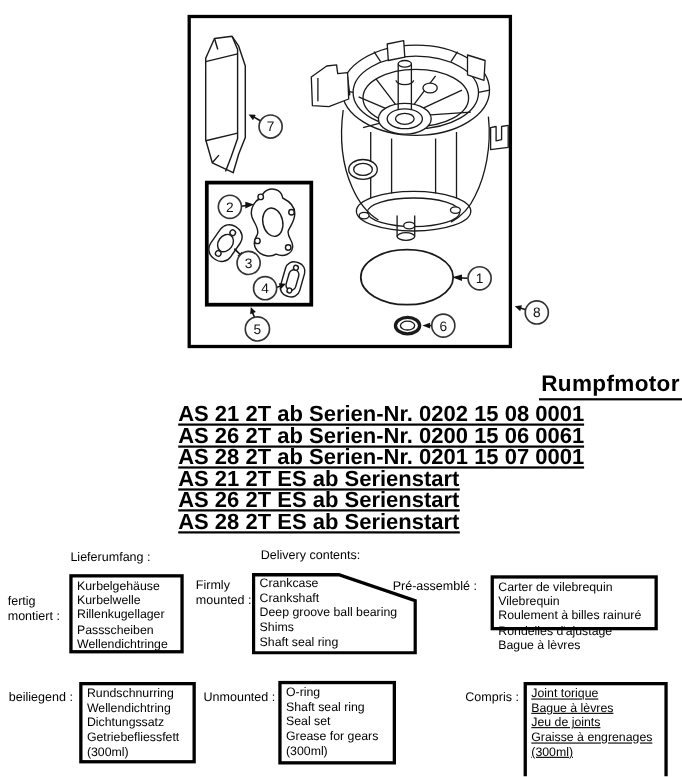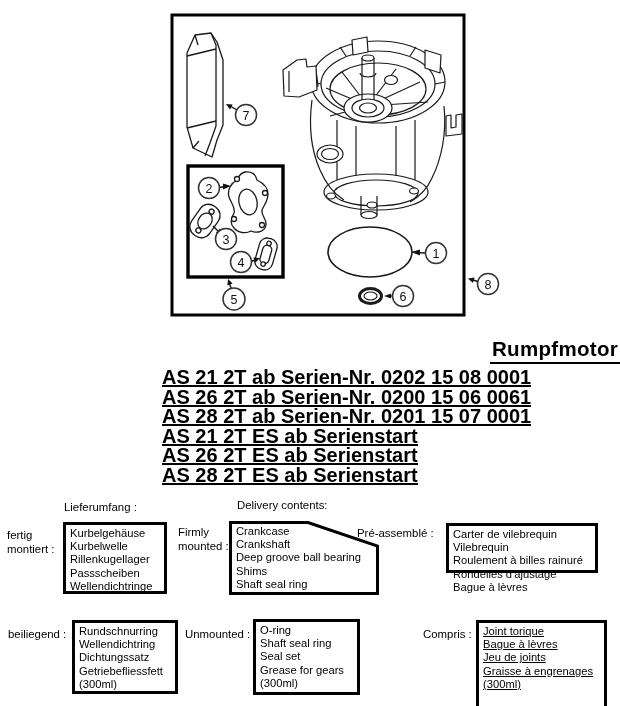--- a/index.html
+++ b/index.html
@@ -169,21 +169,21 @@
     <div class="serial-line"><span>AS 26 2T ab Serien-Nr. 0200 15 06 0061</span></div>
     <div class="serial-line"><span>AS 28 2T ab Serien-Nr. 0201 15 07 0001</span></div>
     <div class="serial-line"><span>AS 21 2T ES ab Serienstart</span></div>
     <div class="serial-line"><span>AS 26 2T ES ab Serienstart</span></div>
     <div class="serial-line"><span>AS 28 2T ES ab Serienstart</span></div>
   </div>
 
   <div class="abs hdr" style="left:64px;top:501px;">Lieferumfang :</div>
   <div class="abs hdr" style="left:237px;top:499px;">Delivery contents:</div>
 
-  <div class="abs lbl" style="left:7px;top:529px;">fertig
+  <div class="abs lbl" style="left:7px;top:541px;">fertig
 montiert :</div>
   <div class="abs pbox" style="left:63px;top:522px;width:104px;height:72px;">
     <div>Kurbelgehäuse</div>
     <div>Kurbelwelle</div>
     <div>Rillenkugellager</div>
     <div>Passscheiben</div>
     <div>Wellendichtringe</div>
   </div>
 
   <div class="abs lbl" style="left:178px;top:526px;">Firmly

